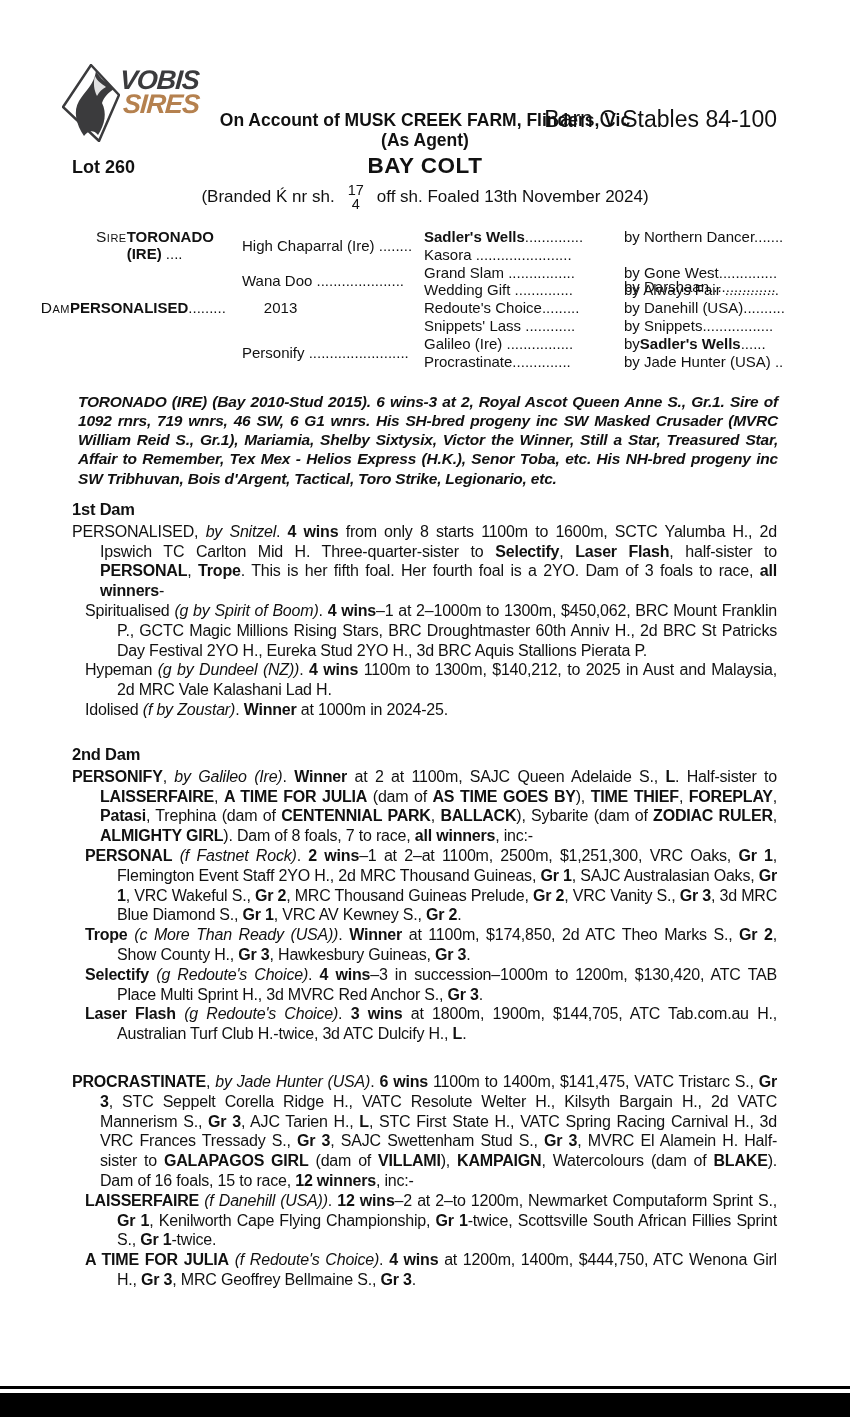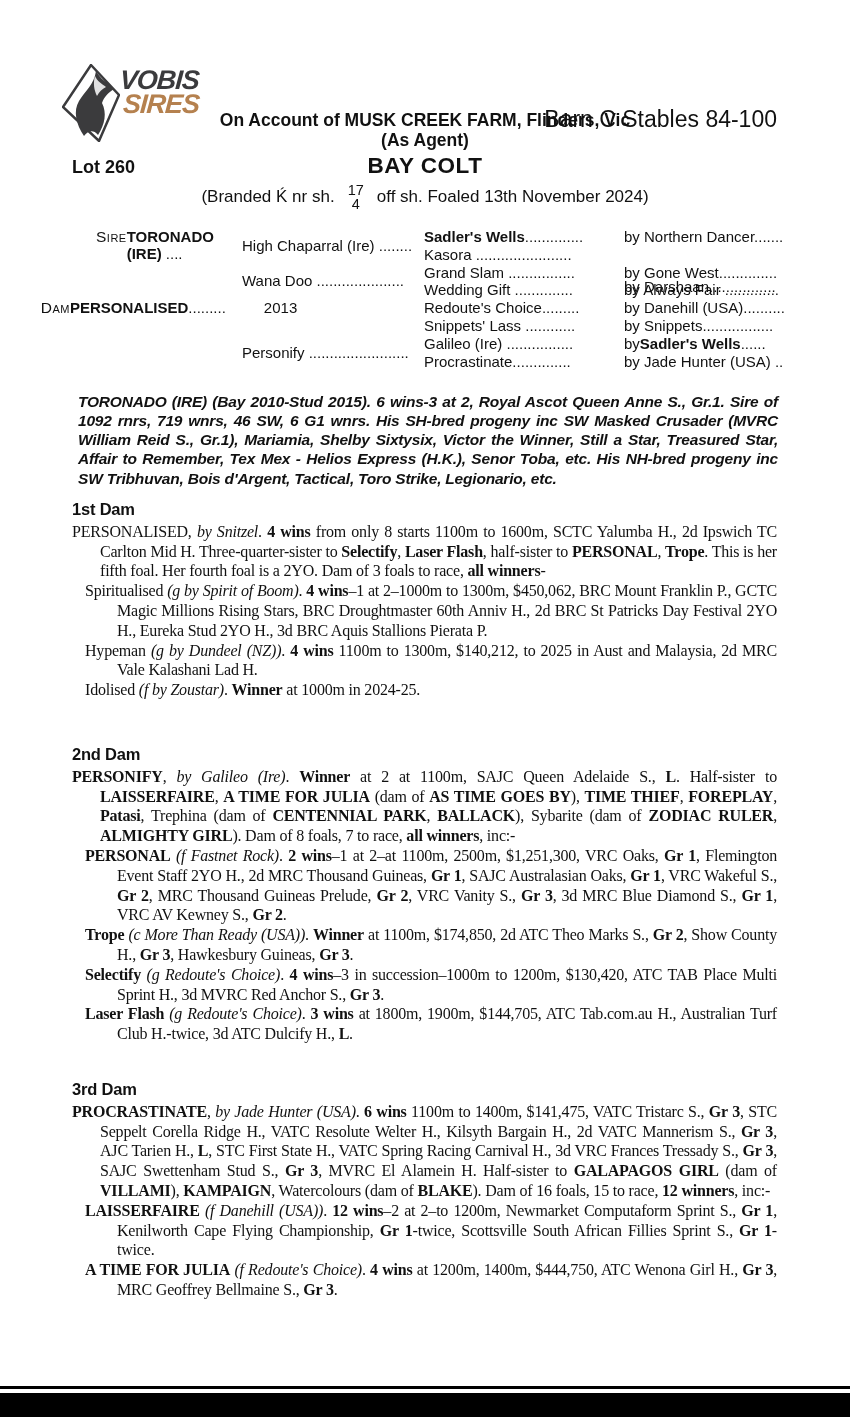--- a/index.html
+++ b/index.html
@@ -29,21 +29,21 @@
   .ped-parent{display:flex;justify-content:center;line-height:17px;}
   .ped-label{font-variant:small-caps;letter-spacing:.5px;padding-left:24px;font-size:15.5px;}
   .ped-year{padding-left:38px;}
   
   .blurb{position:absolute;left:78px;top:376px;width:700px;font-weight:700;font-style:italic;
          font-size:15.5px;line-height:19.3px;text-align:justify;letter-spacing:-.2px;}
   .sections{position:absolute;left:72px;top:492px;width:705px;font-size:16px;line-height:19.8px;letter-spacing:-.2px;}
   .section{position:absolute;left:0;width:705px;}
   .section.sec-0{top:0;} .section.sec-1{top:245px;} .section.sec-2{top:580px;}
   .sec-heading{font-weight:700;font-size:16.5px;margin:8px 0 2px 0;}
-  .para{text-align:justify;margin:0;font-family:Liberation Serif, serif;}
+  .para{text-align:justify;margin:0;}
   .para.dam{padding-left:28px;text-indent:-28px;}
   .para.progeny{padding-left:45px;text-indent:-32px;}
   .st-n{font-weight:400;font-style:normal;}
   .st-b{font-weight:700;}
   .st-i{font-style:italic;}
   .st-bi{font-weight:700;font-style:italic;}
   
   .footer-rule{position:absolute;left:0;top:1386px;width:850px;height:3px;background:#000;}
   .footer-bar{position:absolute;left:0;top:1393px;width:850px;height:24px;background:#000;}
 </style>
@@ -159,21 +159,20 @@
       </div>
       <div class="section sec-1">
         <div class="sec-heading">2nd Dam</div>
         <p class="para dam"><span class="st-b">PERSONIFY</span><span class="st-n">, </span><span class="st-i">by Galileo (Ire)</span><span class="st-n">. </span><span class="st-b">Winner</span><span class="st-n"> at 2 at 1100m, SAJC Queen Adelaide S., </span><span class="st-b">L</span><span class="st-n">. Half-sister to </span><span class="st-b">LAISSERFAIRE</span><span class="st-n">, </span><span class="st-b">A TIME FOR JULIA</span><span class="st-n"> (dam of </span><span class="st-b">AS TIME GOES BY</span><span class="st-n">), </span><span class="st-b">TIME THIEF</span><span class="st-n">, </span><span class="st-b">FOREPLAY</span><span class="st-n">, </span><span class="st-b">Patasi</span><span class="st-n">, Trephina (dam of </span><span class="st-b">CENTENNIAL PARK</span><span class="st-n">, </span><span class="st-b">BALLACK</span><span class="st-n">), Sybarite (dam of </span><span class="st-b">ZODIAC RULER</span><span class="st-n">, </span><span class="st-b">ALMIGHTY GIRL</span><span class="st-n">). Dam of 8 foals, 7 to race, </span><span class="st-b">all winners</span><span class="st-n">, inc:-</span></p>
         <p class="para progeny"><span class="st-b">PERSONAL</span><span class="st-n"> </span><span class="st-i">(f Fastnet Rock)</span><span class="st-n">. </span><span class="st-b">2 wins</span><span class="st-n">–1 at 2–at 1100m, 2500m, $1,251,300, VRC Oaks, </span><span class="st-b">Gr 1</span><span class="st-n">, Flemington Event Staff 2YO H., 2d MRC Thousand Guineas, </span><span class="st-b">Gr 1</span><span class="st-n">, SAJC Australasian Oaks, </span><span class="st-b">Gr 1</span><span class="st-n">, VRC Wakeful S., </span><span class="st-b">Gr 2</span><span class="st-n">, MRC Thousand Guineas Prelude, </span><span class="st-b">Gr 2</span><span class="st-n">, VRC Vanity S., </span><span class="st-b">Gr 3</span><span class="st-n">, 3d MRC Blue Diamond S., </span><span class="st-b">Gr 1</span><span class="st-n">, VRC AV Kewney S., </span><span class="st-b">Gr 2</span><span class="st-n">.</span></p>
         <p class="para progeny"><span class="st-b">Trope</span><span class="st-n"> </span><span class="st-i">(c More Than Ready (USA))</span><span class="st-n">. </span><span class="st-b">Winner</span><span class="st-n"> at 1100m, $174,850, 2d ATC Theo Marks S., </span><span class="st-b">Gr 2</span><span class="st-n">, Show County H., </span><span class="st-b">Gr 3</span><span class="st-n">, Hawkesbury Guineas, </span><span class="st-b">Gr 3</span><span class="st-n">.</span></p>
         <p class="para progeny"><span class="st-b">Selectify</span><span class="st-n"> </span><span class="st-i">(g Redoute's Choice)</span><span class="st-n">. </span><span class="st-b">4 wins</span><span class="st-n">–3 in succession–1000m to 1200m, $130,420, ATC TAB Place Multi Sprint H., 3d MVRC Red Anchor S., </span><span class="st-b">Gr 3</span><span class="st-n">.</span></p>
         <p class="para progeny"><span class="st-b">Laser Flash</span><span class="st-n"> </span><span class="st-i">(g Redoute's Choice)</span><span class="st-n">. </span><span class="st-b">3 wins</span><span class="st-n"> at 1800m, 1900m, $144,705, ATC Tab.com.au H., Australian Turf Club H.-twice, 3d ATC Dulcify H., </span><span class="st-b">L</span><span class="st-n">.</span></p>
       </div>
       <div class="section sec-2">
-        <div class="sec-heading">3rd Dam</div>
         <p class="para dam"><span class="st-b">PROCRASTINATE</span><span class="st-n">, </span><span class="st-i">by Jade Hunter (USA)</span><span class="st-n">. </span><span class="st-b">6 wins</span><span class="st-n"> 1100m to 1400m, $141,475, VATC Tristarc S., </span><span class="st-b">Gr 3</span><span class="st-n">, STC Seppelt Corella Ridge H., VATC Resolute Welter H., Kilsyth Bargain H., 2d VATC Mannerism S., </span><span class="st-b">Gr 3</span><span class="st-n">, AJC Tarien H., </span><span class="st-b">L</span><span class="st-n">, STC First State H., VATC Spring Racing Carnival H., 3d VRC Frances Tressady S., </span><span class="st-b">Gr 3</span><span class="st-n">, SAJC Swettenham Stud S., </span><span class="st-b">Gr 3</span><span class="st-n">, MVRC El Alamein H. Half-sister to </span><span class="st-b">GALAPAGOS GIRL</span><span class="st-n"> (dam of </span><span class="st-b">VILLAMI</span><span class="st-n">), </span><span class="st-b">KAMPAIGN</span><span class="st-n">, Watercolours (dam of </span><span class="st-b">BLAKE</span><span class="st-n">). Dam of 16 foals, 15 to race, </span><span class="st-b">12 winners</span><span class="st-n">, inc:-</span></p>
         <p class="para progeny"><span class="st-b">LAISSERFAIRE</span><span class="st-n"> </span><span class="st-i">(f Danehill (USA))</span><span class="st-n">. </span><span class="st-b">12 wins</span><span class="st-n">–2 at 2–to 1200m, Newmarket Computaform Sprint S., </span><span class="st-b">Gr 1</span><span class="st-n">, Kenilworth Cape Flying Championship, </span><span class="st-b">Gr 1</span><span class="st-n">-twice, Scottsville South African Fillies Sprint S., </span><span class="st-b">Gr 1</span><span class="st-n">-twice.</span></p>
         <p class="para progeny"><span class="st-b">A TIME FOR JULIA</span><span class="st-n"> </span><span class="st-i">(f Redoute's Choice)</span><span class="st-n">. </span><span class="st-b">4 wins</span><span class="st-n"> at 1200m, 1400m, $444,750, ATC Wenona Girl H., </span><span class="st-b">Gr 3</span><span class="st-n">, MRC Geoffrey Bellmaine S., </span><span class="st-b">Gr 3</span><span class="st-n">.</span></p>
       </div>
     </div>
 
   <div class="footer-rule"></div>
   <div class="footer-bar"></div>
 </div>
 

